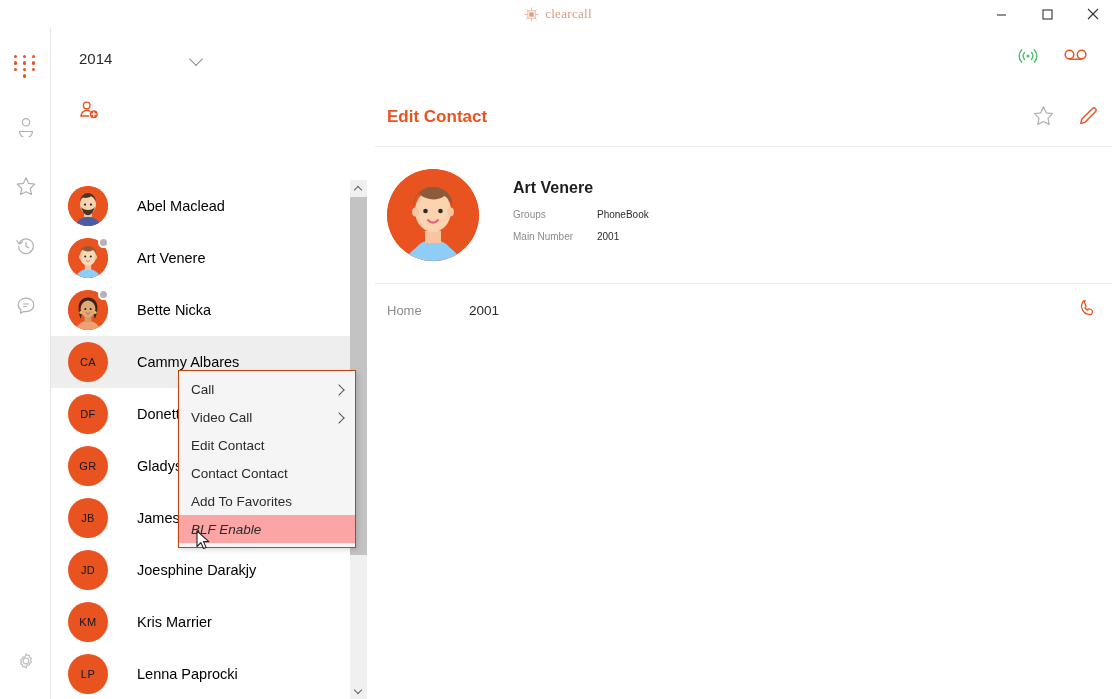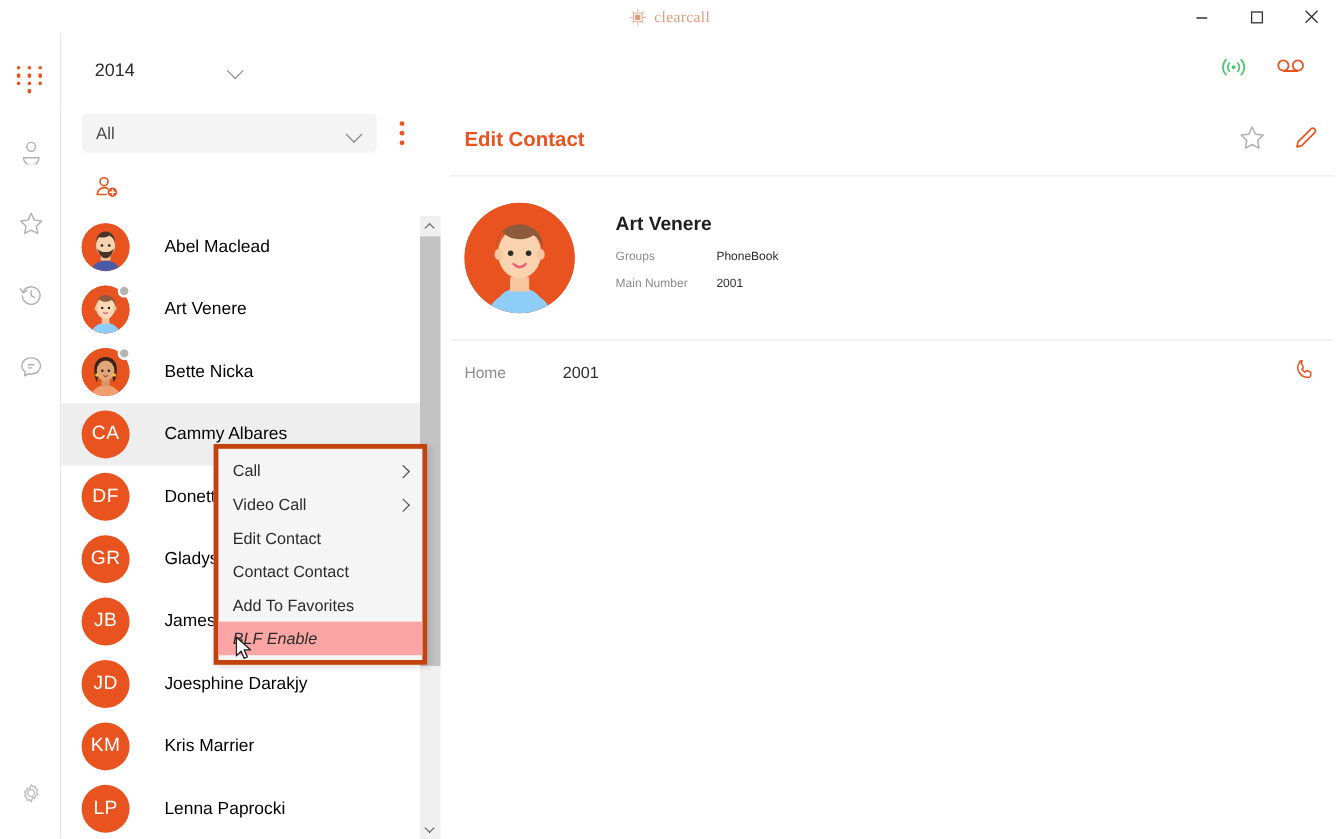--- a/index.html
+++ b/index.html
@@ -104,21 +104,21 @@
   .list { position:absolute; left:0; top:0; width:305px; }
   .crow {
     height:52px; display:flex; align-items:center; padding-left:17px; cursor:pointer;
   }
   .crow.sel { background:#eeeeee; }
   .av {
     width:40px; height:40px; border-radius:50%; background:#e8531f;
     display:flex; align-items:center; justify-content:center; position:relative;
     flex:0 0 40px; overflow:visible;
   }
-  .av .ini { color:#ffffff; font-size:16px; letter-spacing:.4px; }
+  .av .ini { color:#0f172a; font-size:11px; letter-spacing:.4px; }
   .av .dot {
     position:absolute; right:-1px; top:-1px; width:11px; height:11px; border-radius:50%;
     background:#b4b4b4; border:2px solid #fff;
   }
   .cname { margin-left:29px; font-size:14.5px; color:#000000; }
 
   
   .face { width:40px; height:40px; border-radius:50%; overflow:hidden; display:block; }
 
   
@@ -163,21 +163,21 @@
   .numrow {
     height:52px; display:flex; align-items:center; padding:0 18px 0 16px;
   }
   .numrow .k { color:#8c8c8c; font-size:13px; width:82px; }
   .numrow .v { color:#2b2b2b; font-size:13.5px; }
   .numrow .callico { margin-left:auto; cursor:pointer; }
 
   
   .ctx {
     position:absolute; left:178px; top:370px; width:178px;
-    background:#f5f5f5; border:4px solid #c2410c; box-shadow:2px 2px 5px rgba(0,0,0,.14);
+    background:#f5f5f5; border:1px solid #c2410c; box-shadow:2px 2px 5px rgba(0,0,0,.14);
     padding:4px 0;
   }
   .ctx-item {
     height:28px; display:flex; align-items:center; padding:0 12px; cursor:pointer;
     font-size:13.5px; color:#2b2b2b;
   }
   .ctx-item.hi { background:#fca5a5;font-style:italic; }
   .ctx-item .sub { margin-left:auto; }
   .subchev { width:9px; height:9px; position:relative; display:inline-block; }
   .subchev:before{
@@ -300,31 +300,20 @@
           <circle cx="8" cy="7.5" r="4.6" fill="none" stroke="#e8531f" stroke-width="1.6"></circle>
           <circle cx="21" cy="7.5" r="4.6" fill="none" stroke="#e8531f" stroke-width="1.6"></circle>
           <line x1="8" y1="12.4" x2="21" y2="12.4" stroke="#e8531f" stroke-width="1.6"></line>
         </svg>
       </div>
     </div>
   </div>
 
   <div class="contacts">
 
-    <div class="filter-row">
-      <div class="select-all">
-        <span class="lbl">All</span>
-        <span class="chev"></span>
-      </div>
-      <div class="kebab">
-        <i></i>
-          <i></i>
-          <i></i>
-      </div>
-    </div>
 
     <div class="search-row">
       <div class="adduser">
         <svg width="22" height="22" viewBox="0 0 24 24">
           <circle cx="9.5" cy="7" r="3.6" fill="none" stroke="#e8531f" stroke-width="1.5"></circle>
           <path d="M3.4 18.6a6.2 6.2 0 0 1 9.6-5.2" fill="none" stroke="#e8531f" stroke-width="1.5" stroke-linecap="round"></path>
           <path d="M3.4 18.6h8.2" fill="none" stroke="#e8531f" stroke-width="1.5" stroke-linecap="round"></path>
           <circle cx="17.2" cy="16.6" r="4.3" fill="#e8531f"></circle>
           <line x1="17.2" y1="14.3" x2="17.2" y2="18.9" stroke="#fff" stroke-width="1.4" stroke-linecap="round"></line>
           <line x1="14.9" y1="16.6" x2="19.5" y2="16.6" stroke="#fff" stroke-width="1.4" stroke-linecap="round"></line>

